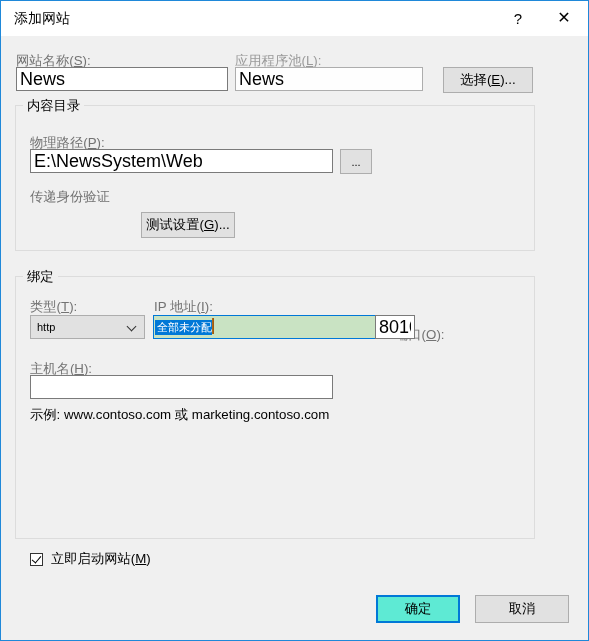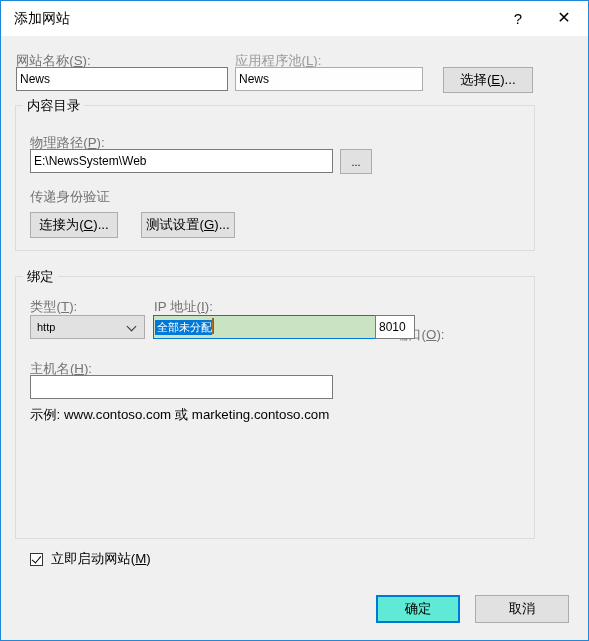--- a/index.html
+++ b/index.html
@@ -58,21 +58,21 @@
     color: #737373;
     white-space: nowrap;
   }
   .lbl.disabled { color: #9a9a9a; }
   .txt {
     position: absolute;
     box-sizing: border-box;
     border: 1px solid #7a7a7a;
     background: #ffffff;
     font-family: "Liberation Sans", sans-serif;
-    font-size: 12px;
+    font-size: 18px;
     color: #000000;
     padding: 0 3px;
     height: 24px;
     line-height: 22px;
     outline: none;
   }
   .txt.dim { border-color: #adadad; background: #fefefe; }
   .btn {
     position: absolute;
     box-sizing: border-box;
@@ -228,21 +228,20 @@
 
   <div class="groupbox" style="left:14px; top:104px; width:520px; height:146px;"></div>
   <div class="group-legend" style="left:22px; top:96px;">内容目录</div>
 
   <div class="lbl" style="left:29px; top:133px;">物理路径(<u>P</u>):</div>
   <input class="txt" style="left: 29px; top: 148px; width: 303px;" type="text" value="E:\NewsSystem\Web">
   <button class="btn" style="left:339px; top:148px; width:32px; height:25px; font-size:11px;">...</button>
 
   <div class="lbl" style="left:29px; top:187px;">传递身份验证</div>
 
-  <button class="btn" style="left:29px; top:211px; width:88px; height:26px;">连接为(<u>C</u>)...</button>
   <button class="btn" style="left:140px; top:211px; width:94px; height:26px;">测试设置(<u>G</u>)...</button>
 
   <div class="groupbox" style="left:14px; top:275px; width:520px; height:263px;"></div>
   <div class="group-legend" style="left:22px; top:267px;">绑定</div>
 
   <div class="lbl" style="left:29px; top:297px;">类型(<u>T</u>):</div>
   <div class="combo" style="left:29px; top:314px; width:115px;">
     <span class="ctext">http</span>
     <span class="chev"></span>
   </div>

